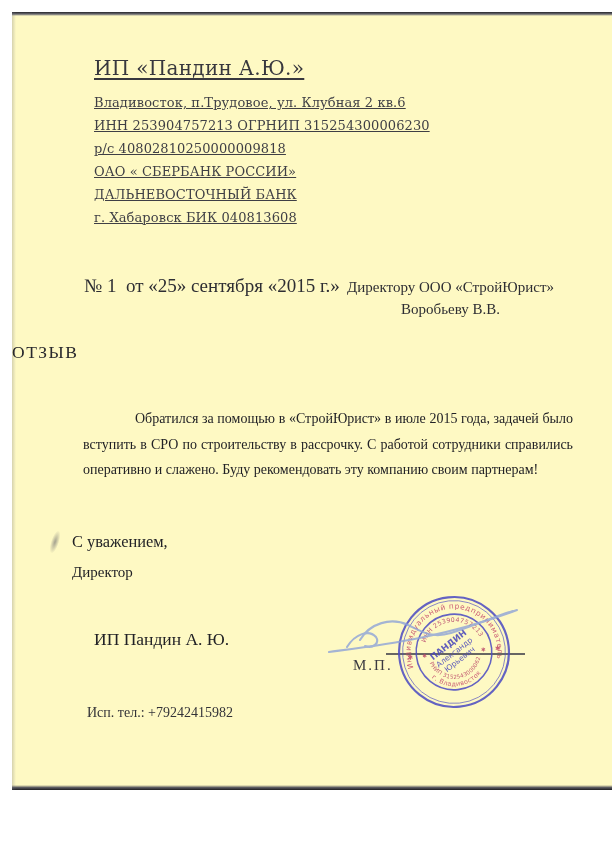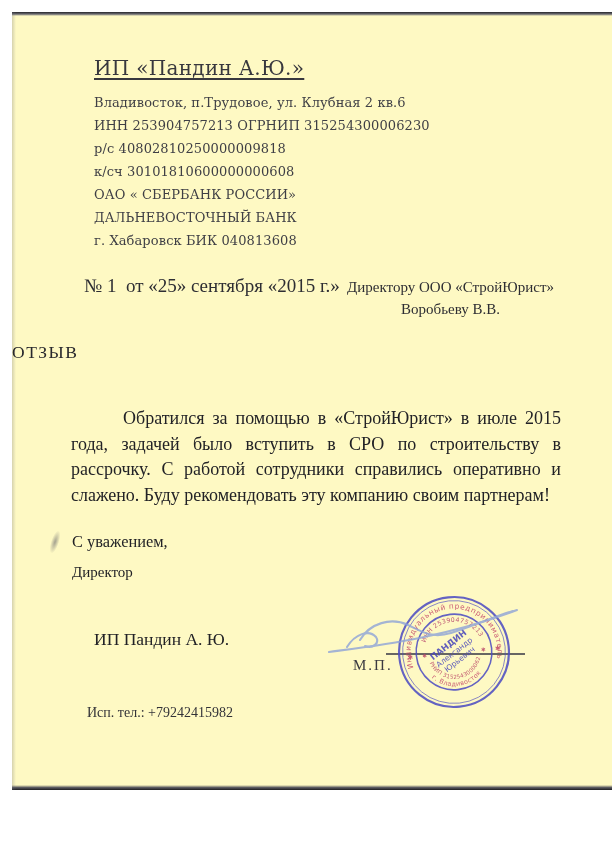--- a/index.html
+++ b/index.html
@@ -19,31 +19,31 @@
     background:linear-gradient(to left,rgba(120,120,130,.22),rgba(255,255,255,0));}
   .smudge{position:absolute;left:39px;top:518px;width:8px;height:24px;border-radius:50%;
     background:radial-gradient(closest-side,rgba(90,90,100,.55),rgba(90,90,100,0));
     transform:rotate(18deg);}
   
   .company-name{position:absolute;left:82px;top:44px;
     font-family:"DejaVu Serif", serif;font-size:20px;color:#38383e;
     text-decoration:underline;text-underline-offset:3px;letter-spacing:.3px;}
   .header-lines{position:absolute;left:82px;top:79px;
     font-family:"DejaVu Serif", serif;font-size:13px;line-height:23px;
-    color:#3f3f45;letter-spacing:.1px;}
+    color:#3f3f45;letter-spacing:.1px;text-decoration:underline;}
   
   .ref-line{position:absolute;left:72px;top:263px;font-size:19px;color:#2e2e33;
     text-underline-offset:3px;}
   .recipient{position:absolute;right:70px;top:264px;text-align:center;
     font-size:15px;line-height:22px;color:#2e2e33;}
   
   .doc-title{position:absolute;left:0;right:0;top:330px;text-align:left;
     font-size:17.5px;letter-spacing:1.5px;color:#28282c;}
-  .body-par{position:absolute;left:59px;top:394px;width:490px;
-    font-size:18px;line-height:25.6px;text-align:justify;text-indent:52px;
+  .body-par{position:absolute;left:71px;top:394px;width:490px;
+    font-size:14px;line-height:25.6px;text-align:justify;text-indent:52px;
     color:#222226;}
   .closing{position:absolute;left:60px;top:520px;font-size:16.4px;color:#222226;}
   .position-line{position:absolute;left:60px;top:552px;font-size:15px;color:#222226;}
   .signatory{position:absolute;left:82px;top:617px;font-size:17.5px;color:#222226;}
   .phone-line{position:absolute;left:75px;top:693px;font-size:14px;color:#333338;}
   
   .mp-label{position:absolute;left:341px;top:645px;font-size:15px;
     letter-spacing:2px;color:#3a3a40;}
   .sig-line{position:absolute;left:374px;top:641px;width:139px;height:2px;
     background:#4c4c52;opacity:.85;}
@@ -61,21 +61,20 @@
   <div class="edge-bottom"></div>
   <div class="edge-left"></div>
   <div class="edge-right"></div>
   <div class="smudge"></div>
 
   <div class="company-name">ИП «Пандин А.Ю.»</div>
   <div class="header-lines">
     <div>Владивосток, п.Трудовое, ул. Клубная 2 кв.6</div>
     <div>ИНН 253904757213 ОГРНИП 315254300006230</div>
     <div>р/с 40802810250000009818</div>
-    <div>к/сч 30101810600000000608</div>
     <div>ОАО « СБЕРБАНК РОССИИ»</div>
     <div>ДАЛЬНЕВОСТОЧНЫЙ БАНК</div>
     <div>г. Хабаровск БИК 040813608</div>
   </div>
 
   <div class="ref-line">№ 1&nbsp;&nbsp;от «25» сентября «2015 г.»</div>
 
   <div class="recipient">
     <div>Директору ООО «СтройЮрист»</div>
     <div>Воробьеву В.В.</div>

